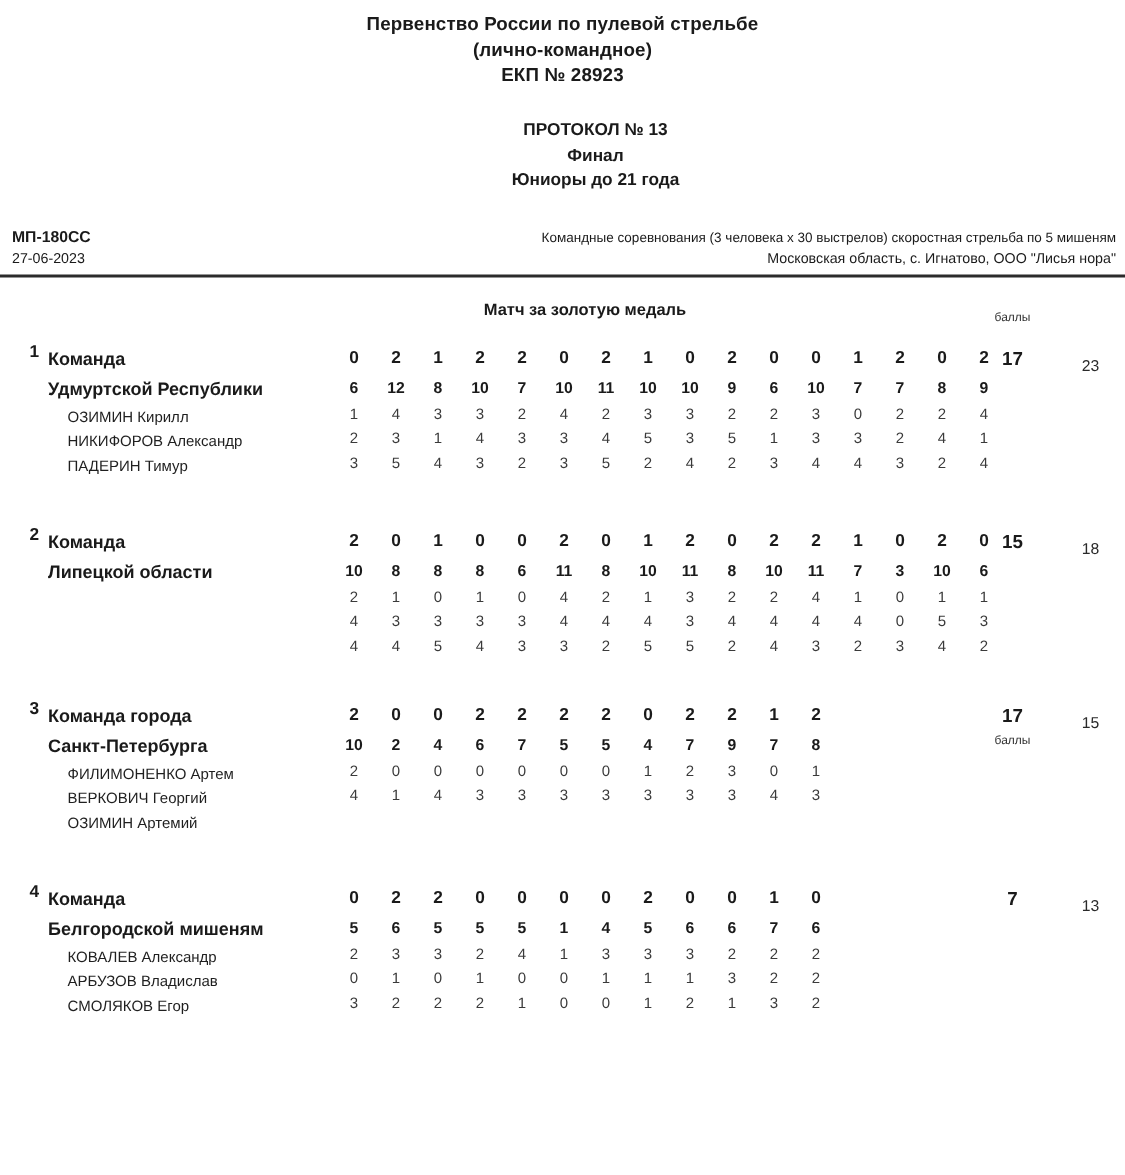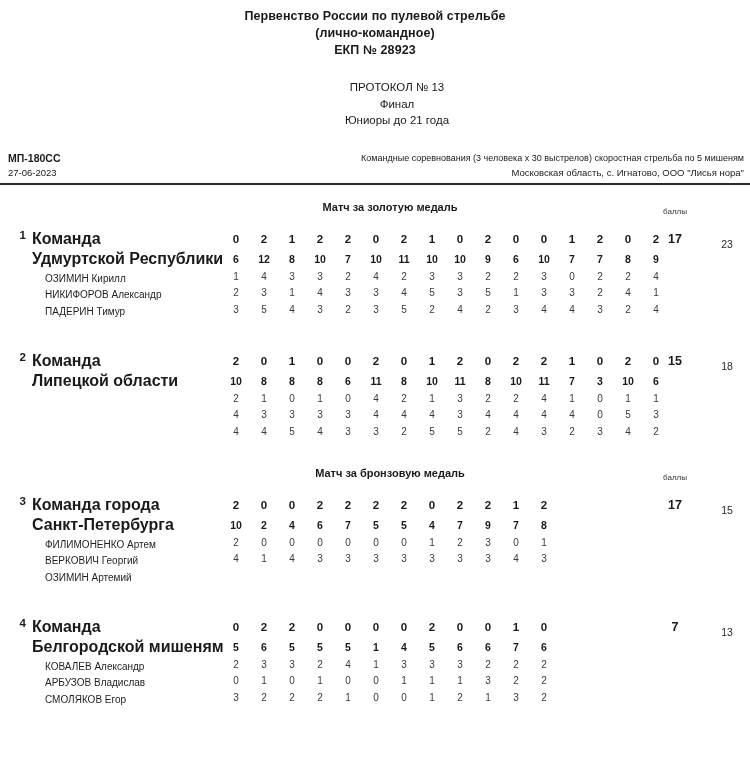--- a/index.html
+++ b/index.html
@@ -26,21 +26,21 @@
     font-weight: bold;
     font-size: 12.5px;
     line-height: 17px;
     letter-spacing: 0.1px;
   }
   .subtitle-block {
     text-align: center;
     margin-top: 20px;
   }
   .subtitle-line {
-    font-weight: normal;
+    font-weight: bold;
     font-size: 11.5px;
     line-height: 16.5px;
     padding-left: 44px;
   }
 
   
   .meta {
     position: relative;
     margin-top: 22px;
     height: 32px;
@@ -112,21 +112,21 @@
     text-align: right;
   }
   .team-names {
     position: absolute;
     left: 32px;
     top: 0;
     width: 190px;
   }
   .team-name-1, .team-name-2 {
     font-weight: bold;
-    font-size: 16px;
+    font-size: 12px;
     line-height: 20px;
     white-space: nowrap;
   }
   .athlete-names {
     position: absolute;
     left: 45px;
     top: 42px;
     width: 180px;
   }
   .athlete-name {
@@ -253,21 +253,20 @@
           <div class="grid-row row-series"><span class="cell">10</span><span class="cell">8</span><span class="cell">8</span><span class="cell">8</span><span class="cell">6</span><span class="cell">11</span><span class="cell">8</span><span class="cell">10</span><span class="cell">11</span><span class="cell">8</span><span class="cell">10</span><span class="cell">11</span><span class="cell">7</span><span class="cell">3</span><span class="cell">10</span><span class="cell">6</span></div>
           <div class="grid-row row-athlete athlete"><span class="cell">2</span><span class="cell">1</span><span class="cell">0</span><span class="cell">1</span><span class="cell">0</span><span class="cell">4</span><span class="cell">2</span><span class="cell">1</span><span class="cell">3</span><span class="cell">2</span><span class="cell">2</span><span class="cell">4</span><span class="cell">1</span><span class="cell">0</span><span class="cell">1</span><span class="cell">1</span></div>
           <div class="grid-row row-athlete athlete"><span class="cell">4</span><span class="cell">3</span><span class="cell">3</span><span class="cell">3</span><span class="cell">3</span><span class="cell">4</span><span class="cell">4</span><span class="cell">4</span><span class="cell">3</span><span class="cell">4</span><span class="cell">4</span><span class="cell">4</span><span class="cell">4</span><span class="cell">0</span><span class="cell">5</span><span class="cell">3</span></div>
           <div class="grid-row row-athlete athlete"><span class="cell">4</span><span class="cell">4</span><span class="cell">5</span><span class="cell">4</span><span class="cell">3</span><span class="cell">3</span><span class="cell">2</span><span class="cell">5</span><span class="cell">5</span><span class="cell">2</span><span class="cell">4</span><span class="cell">3</span><span class="cell">2</span><span class="cell">3</span><span class="cell">4</span><span class="cell">2</span></div>
         </div>
         <div class="total-points">15</div>
         <div class="total-score">18</div>
       </div>
     </div>
     <div class="match">
-      <div class="match-title">Матч за бронзовую медаль</div>
       <div class="points-header" style="top: 22px;">баллы</div>
       <div class="team" style="margin-top: 16px;">
         <div class="rank">3</div>
         <div class="team-names">
           <div class="team-name-1">Команда города</div>
           <div class="team-name-2">Санкт-Петербурга</div>
         </div>
         <div class="athlete-names">
           <div class="athlete-name">ФИЛИМОНЕНКО Артем</div>
           <div class="athlete-name">ВЕРКОВИЧ Георгий</div>

